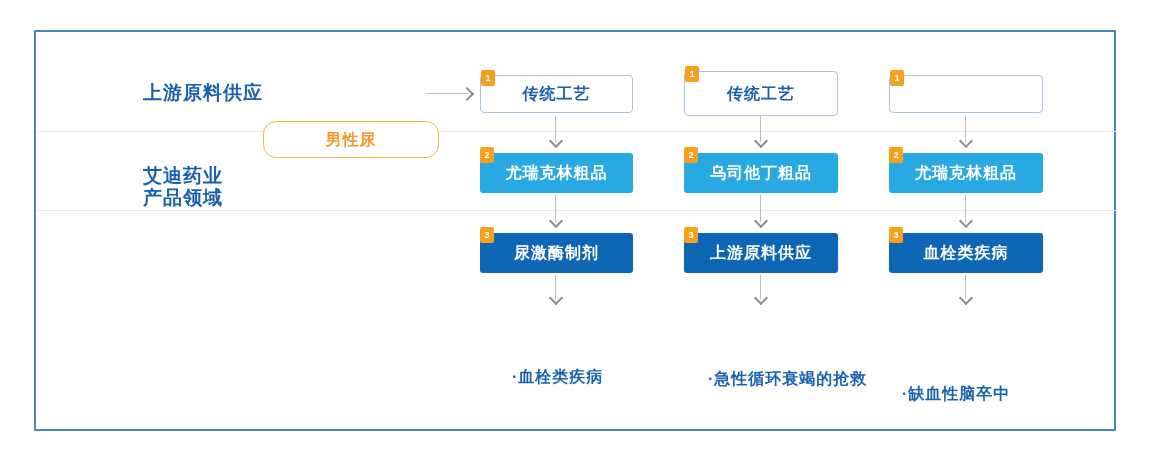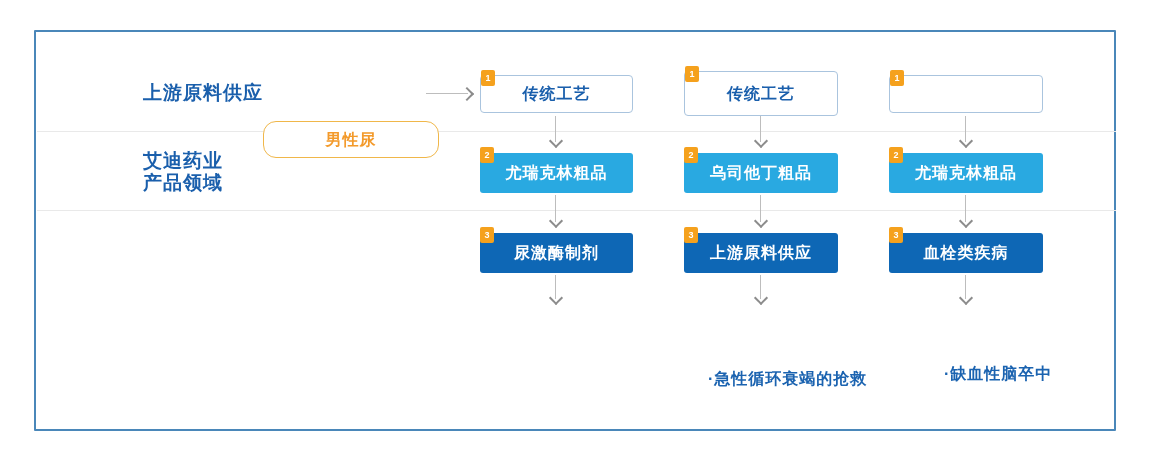--- a/index.html
+++ b/index.html
@@ -13,21 +13,21 @@
   }
   .divider{position:absolute;left:37px;width:1079px;height:1px;background:#e9e9e9;}
   .divider.d1{top:131px;}
   .divider.d2{top:210px;}
 
   .row-label{
     position:absolute;left:105px;color:#1a5fac;font-weight:bold;
     font-size:19px;line-height:22px;letter-spacing:1px;white-space:pre;margin-left:38px;
   }
   .row-label.l1{top:82px;}
-  .row-label.l2{top:150px;}
+  .row-label.l2{top:165px;}
   .row-label.l3{top:303px;}
 
   .box{
     position:absolute;box-sizing:border-box;display:flex;flex-direction:column;
     align-items:center;justify-content:center;font-weight:bold;font-size:16px;
     line-height:20px;letter-spacing:1px;text-align:center;
   }
   .source-box{
     left:263px;top:76px;width:176px;height:37px;background:#fff;
     border:1px solid #f0b74a;border-radius:13px;color:#f39a2b;margin-top:45px;
@@ -68,21 +68,21 @@
   .harrow .head{position:absolute;top:3px;right:2px;width:8px;height:8px;
     border-right:2px solid #8c8c8c;border-top:2px solid #8c8c8c;transform:rotate(45deg);}
 
   
   .indications{
     position:absolute;color:#1b63b0;font-weight:bold;font-size:16px;
     line-height:24px;letter-spacing:1px;white-space:pre;
   }
   .ind1{left:512px;top:317px;}
   .ind2{left:708px;top:319px;}
-  .ind3{left:902px;top:314px;margin-left:42px;}
+  .ind3{left:902px;top:334px;}
 </style>
 </head>
 <body>
 
 <div class="canvas">
   <div class="panel"></div>
 
   <div class="divider d1"></div>
   <div class="divider d2"></div>
 
@@ -168,20 +168,23 @@
     </div>
   <div class="varrow va3 vc2">
       <div class="line"></div>
       <div class="head"></div>
     </div>
   <div class="varrow va3 vc3">
       <div class="line"></div>
       <div class="head"></div>
     </div>
 
+  <div class="indications ind1">
+    <div>·血栓类疾病</div>
+  </div>
   <div class="indications ind2">
     <div>·急性循环衰竭的抢救</div>
     
     
   </div>
   <div class="indications ind3">
     <div>·缺血性脑卒中</div>
   </div>
 </div>
 

